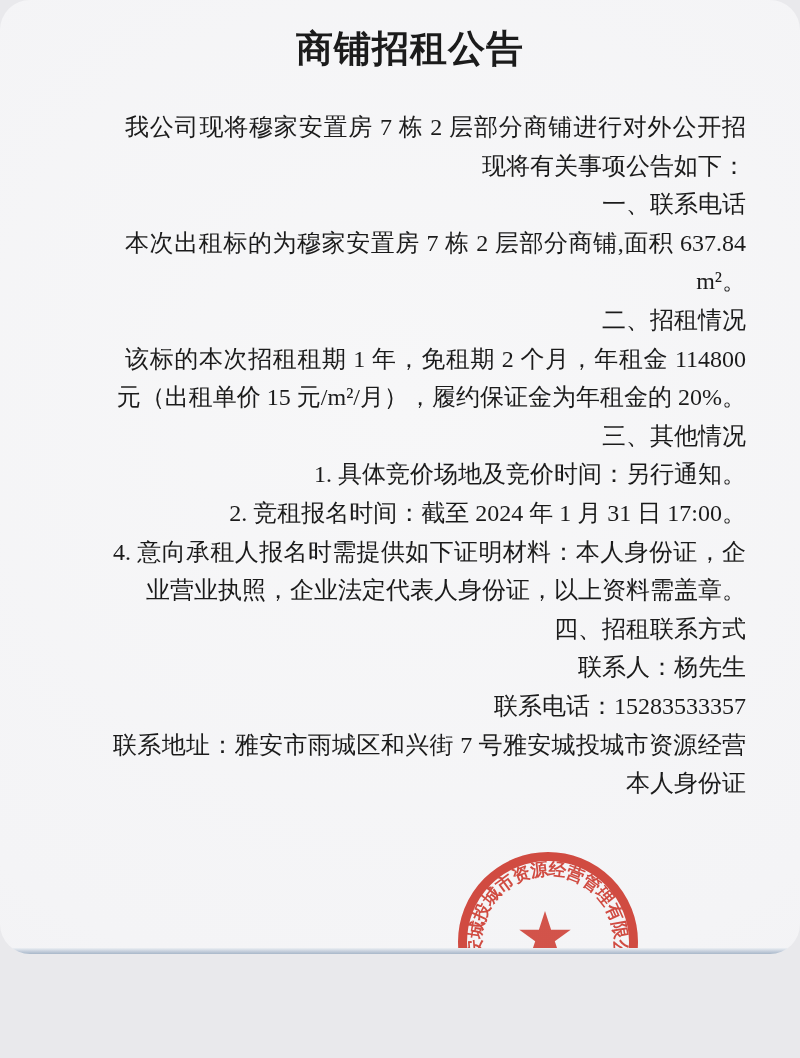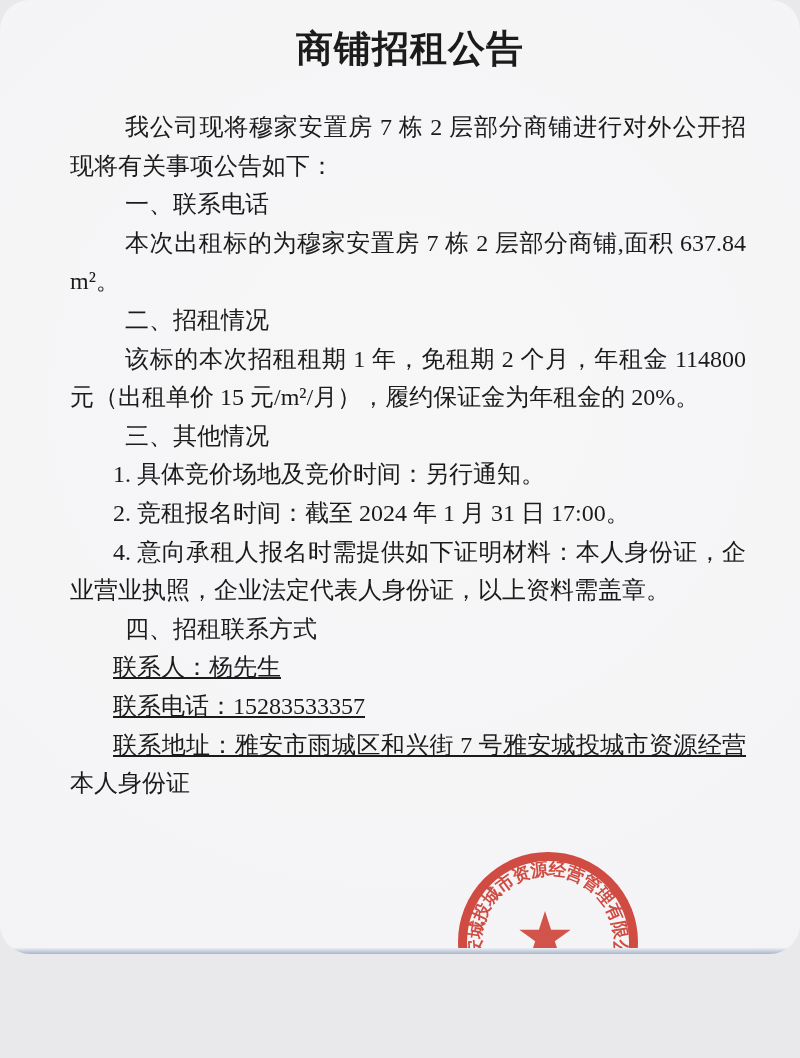--- a/index.html
+++ b/index.html
@@ -11,25 +11,25 @@
     border-radius:30px;
   }
   .doc-title {
     position:absolute; top:24px; left:10px; width:800px; margin:0;
     text-align:center; font-size:37px; font-weight:bold; letter-spacing:1px;
     font-family:"Liberation Serif","DejaVu Serif",serif;
   }
   .body-block { position:absolute; left:70px; top:108px; width:676px; }
   .line {
     height:38.6px; line-height:38.6px; font-size:24px;
-    white-space:nowrap; overflow:visible;
+    white-space:nowrap; overflow:visible;text-align:right;
   }
   .line.indent  { padding-left:55px; }
   .line.list    { padding-left:43px; }
-  .line.contact { padding-left:43px;text-decoration:underline; }
+  .line.contact { padding-left:43px; }
   .line.fill {
     white-space:normal; overflow:hidden; height:38.6px;
     text-align:justify; text-align-last:justify;
   }
   .sig-company { position:absolute; top:959px; right:77px; font-size:23.5px; line-height:32px; }
   .sig-date    { position:absolute; top:1001px; left:456px; font-size:24px; line-height:34px; }
   .seal {
     position:absolute; left:448px; top:842px; width:200px; height:200px;
     mix-blend-mode:multiply; opacity:0.9; pointer-events:none;
   }

